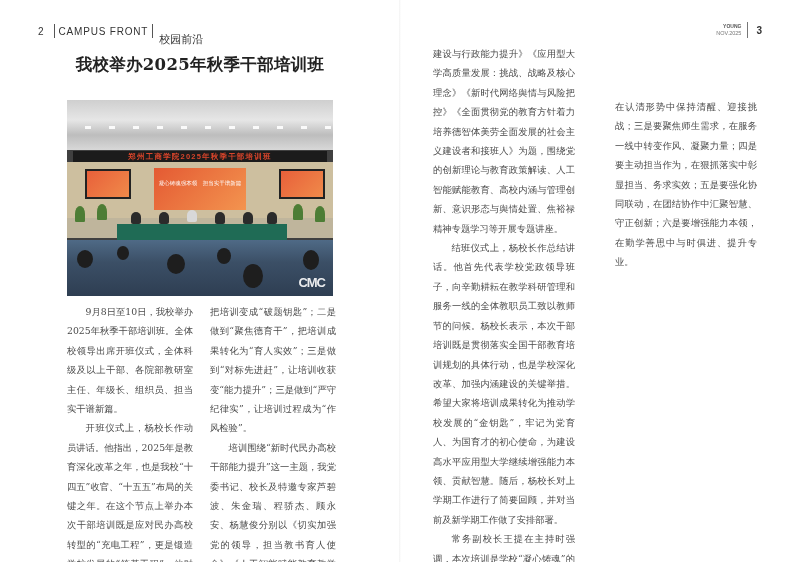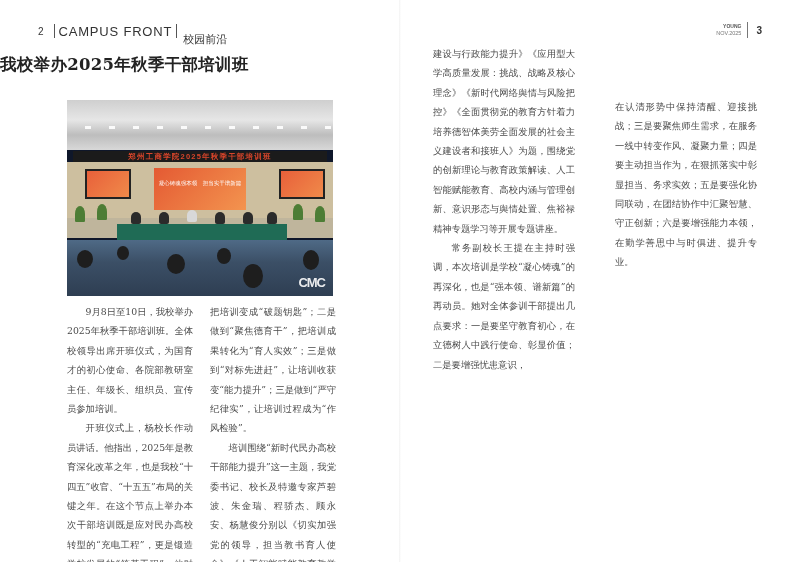--- a/index.html
+++ b/index.html
@@ -7,34 +7,34 @@
          font-family:"DejaVu Serif", "Liberation Serif", serif; color:#3a3a3a; }
   .page { position:absolute; top:0; height:562px; }
   .page-left { left:0; width:400px; }
   .page-right { left:400px; width:400px; }
   .gutter { position:absolute; left:399px; top:0; width:2px; height:562px;
             background:linear-gradient(to right,#f2f2f2,#ffffff); }
 
   .hdr-left { position:absolute; left:38px; top:24px; height:14px; display:flex; align-items:center; }
   .hdr-left .pnum { font-family:"Liberation Sans", sans-serif; font-size:10px; color:#333; margin-right:6px; }
   .hdr-left .bar { width:1px; height:14px; background:#555; margin:0 4px; }
-  .hdr-left .en { font-family:"Liberation Sans", sans-serif; font-size:13px; letter-spacing:0.8px; color:#333; }
+  .hdr-left .en { font-family:"Liberation Sans", sans-serif; font-size:10px; letter-spacing:0.8px; color:#333; }
   .hdr-left .cn { font-size:11px; color:#333; margin-left:2px;margin-top:17px; }
 
   .hdr-right { position:absolute; right:38px; top:22px; display:flex; align-items:center; }
   .hdr-right .meta { text-align:right; font-family:"Liberation Sans", sans-serif; line-height:7px; margin-right:6px; }
   .hdr-right .meta .young { font-size:5px; font-weight:bold; color:#555; display:block; }
   .hdr-right .meta .date { font-size:5.5px; color:#777; display:block; }
   .hdr-right .bar { width:1px; height:16px; background:#777; margin-right:8px; }
   .hdr-right .pnum { font-family:"Liberation Sans", sans-serif; font-size:10px; font-weight:bold; color:#333; }
 
-  .title { position:absolute; left:0; width:400px; top:54px; text-align:left;
+  .title { position:absolute; left:0; width:400px; top:54px; text-align:center;
            font-size:16.5px; font-weight:bold; color:#222; letter-spacing:0.3px; }
 
-  .photo { position:absolute; left:67px; top:100px; width:266px; height:196px; overflow:hidden; background:#0f172a; }
+  .photo { position:absolute; left:67px; top:100px; width:266px; height:196px; overflow:hidden; background:#404040; }
   .photo .ceiling { position:absolute; left:0; top:0; width:100%; height:50px;
                     background:linear-gradient(#cfcfcf,#e6e6e6 40%,#bdbdbd 70%,#d8d8d8); }
   .photo .lights { position:absolute; top:26px; left:0; width:100%; height:3px;
                    background:repeating-linear-gradient(to right,transparent 0 18px,#ffffff 18px 24px); opacity:.9; }
   .photo .led { position:absolute; left:6px; top:51px; width:254px; height:11px; background:#1b1b1b;
                 color:#d9452b; font-size:7.5px; font-weight:bold; text-align:center; line-height:11px; letter-spacing:1.2px;
                 font-family:"Liberation Sans", sans-serif; }
   .photo .wall { position:absolute; left:0; top:62px; width:100%; height:60px; background:#cdbf9f; }
   .photo .screen { position:absolute; background:linear-gradient(135deg,#e8603a,#f08a4a); border:2px solid #222;
                    color:#fff; text-align:center; font-size:4px; }
@@ -98,21 +98,21 @@
     <div class="head" style="left:10px;top:150px;width:16px;height:18px;"></div>
     <div class="head" style="left:50px;top:146px;width:12px;height:14px;"></div>
     <div class="head" style="left:100px;top:154px;width:18px;height:20px;"></div>
     <div class="head" style="left:150px;top:148px;width:14px;height:16px;"></div>
     <div class="head" style="left:176px;top:164px;width:20px;height:24px;"></div>
     <div class="head" style="left:236px;top:150px;width:16px;height:20px;"></div>
     <div class="logo">CMC</div>
   </div>
 
   <div class="col c1">
-    <p>9月8日至10日，我校举办2025年秋季干部培训班。全体校领导出席开班仪式，为国育才的初心使命、各院部教研室主任、年级长、组织员、宣传员参加培训。</p>
+    <p>9月8日至10日，我校举办2025年秋季干部培训班。全体校领导出席开班仪式，全体科级及以上干部、各院部教研室主任、年级长、组织员、担当实干谱新篇。</p>
     <p>开班仪式上，杨校长作动员讲话。他指出，2025年是教育深化改革之年，也是我校“十四五”收官、“十五五”布局的关键之年。在这个节点上举办本次干部培训既是应对民办高校转型的“充电工程”，更是锻造学校发展的“筑基工程”。他对全体参训干部提出四点要求：一是做到“带着问题学”，</p>
   </div>
   <div class="col c2">
     <p class="cont">把培训变成“破题钥匙”；二是做到“聚焦德育干”，把培训成果转化为“育人实效”；三是做到“对标先进赶”，让培训收获变“能力提升”；三是做到“严守纪律实”，让培训过程成为“作风检验”。</p>
     <p>培训围绕“新时代民办高校干部能力提升”这一主题，我党委书记、校长及特邀专家芦碧波、朱金瑞、程骄杰、顾永安、杨慧俊分别以《切实加强党的领导，担当教书育人使命》《人工智能赋能教育教学与人才培养》《弘扬教育家精神，树立正确政绩观》《高校内涵</p>
   </div>
 </div>
 
 <div class="gutter"></div>
 
@@ -121,18 +121,19 @@
     <div class="meta">
       <span class="young">YOUNG</span>
       <span class="date">NOV.2025</span>
     </div>
     <span class="bar"></span>
     <span class="pnum">3</span>
   </div>
 
   <div class="col c3">
     <p class="cont">建设与行政能力提升》《应用型大学高质量发展：挑战、战略及核心理念》《新时代网络舆情与风险把控》《全面贯彻党的教育方针着力培养德智体美劳全面发展的社会主义建设者和接班人》为题，围绕党的创新理论与教育政策解读、人工智能赋能教育、高校内涵与管理创新、意识形态与舆情处置、焦裕禄精神专题学习等开展专题讲座。</p>
+    <p>结班仪式上，杨校长作总结讲话。他首先代表学校党政领导班子，向辛勤耕耘在教学科研管理和服务一线的全体教职员工致以教师节的问候。杨校长表示，本次干部培训既是贯彻落实全国干部教育培训规划的具体行动，也是学校深化改革、加强内涵建设的关键举措。希望大家将培训成果转化为推动学校发展的“金钥匙”，牢记为党育人、为国育才的初心使命，为建设高水平应用型大学继续增强能力本领、贡献智慧。随后，杨校长对上学期工作进行了简要回顾，并对当前及新学期工作做了安排部署。</p>
     <p>常务副校长王提在主持时强调，本次培训是学校“凝心铸魂”的再深化，也是“强本领、谱新篇”的再动员。她对全体参训干部提出几点要求：一是要坚守教育初心，在立德树人中践行使命、彰显价值；二是要增强忧患意识，</p>
   </div>
   <div class="col c4">
     <p class="cont">在认清形势中保持清醒、迎接挑战；三是要聚焦师生需求，在服务一线中转变作风、凝聚力量；四是要主动担当作为，在狠抓落实中彰显担当、务求实效；五是要强化协同联动，在团结协作中汇聚智慧、守正创新；六是要增强能力本领，在勤学善思中与时俱进、提升专业。</p>
   </div>
 </div>
 
 </body></html>

